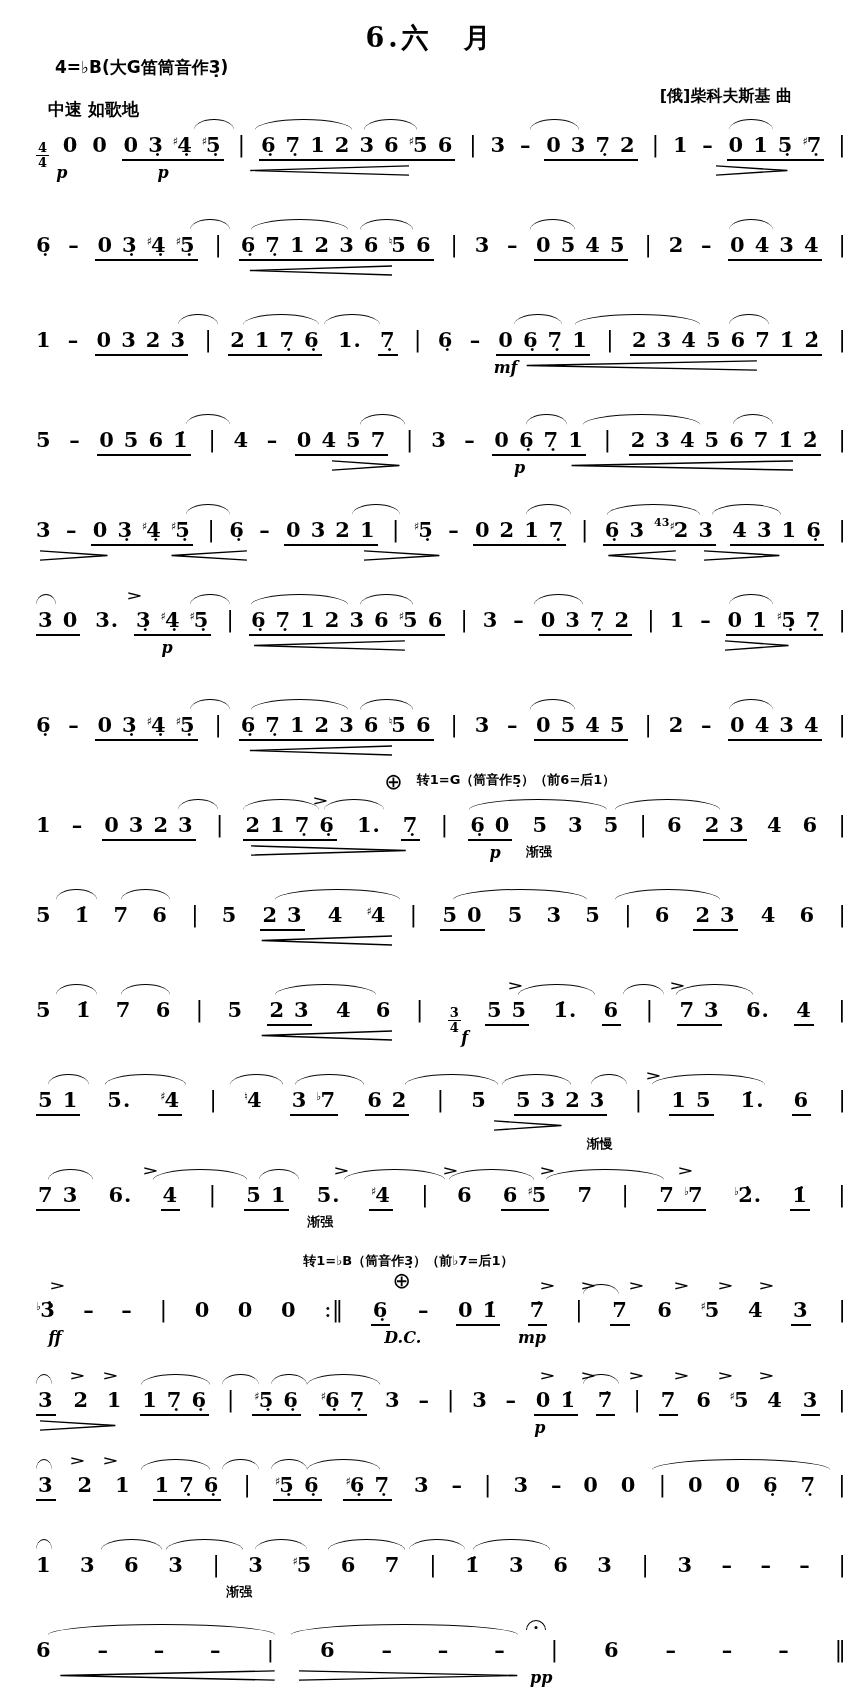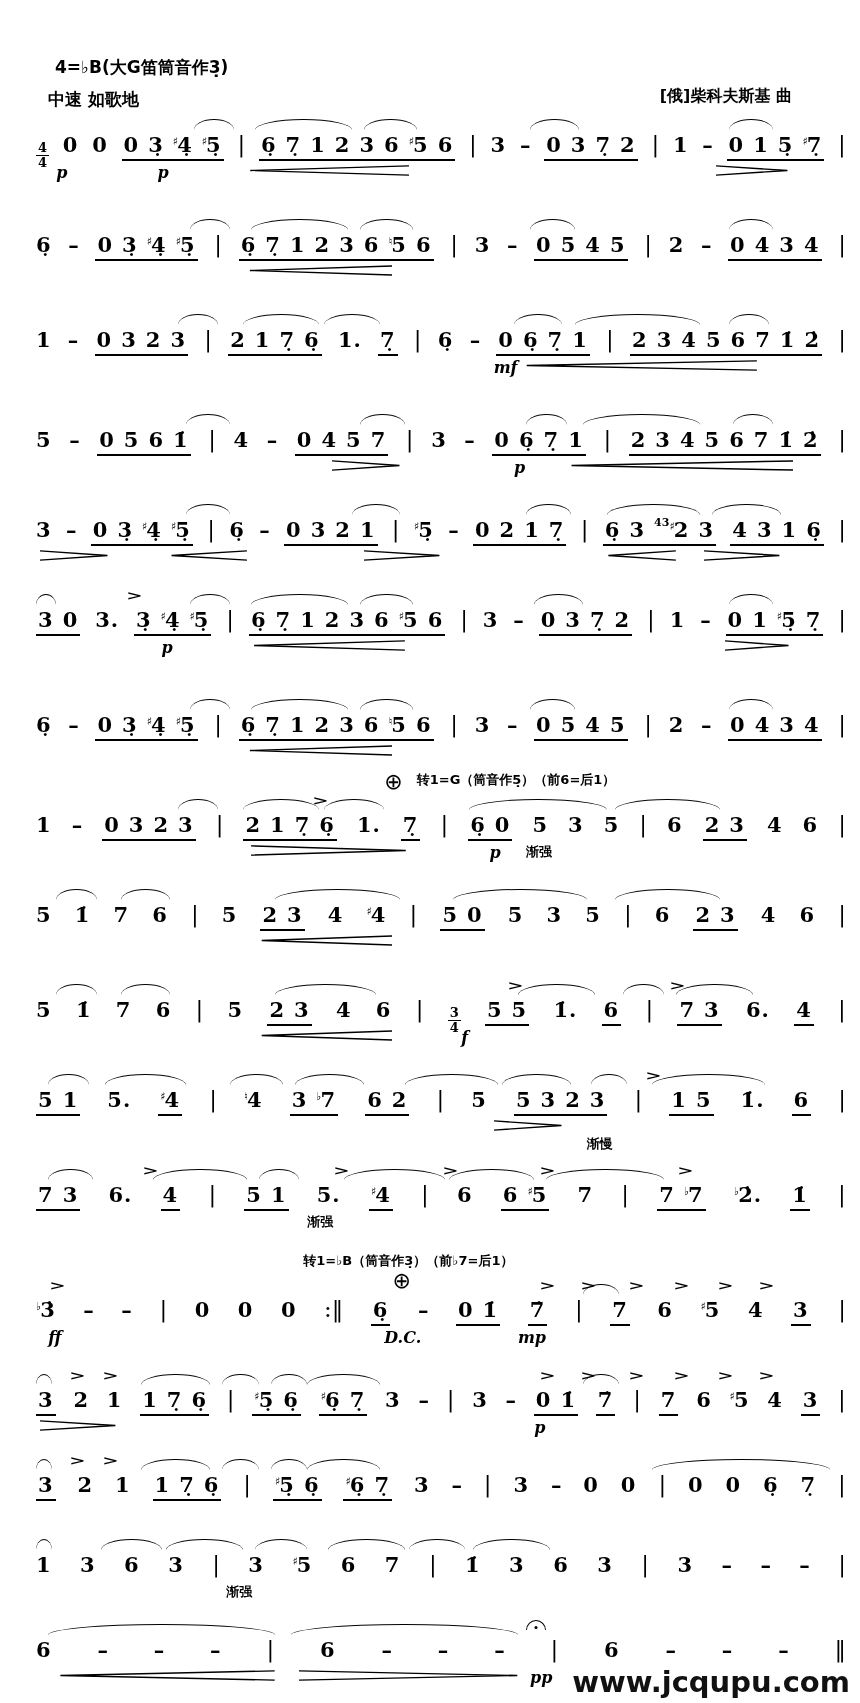--- a/index.html
+++ b/index.html
@@ -1,21 +1,21 @@
 <!DOCTYPE html>
 <html><head>
 <meta charset="utf-8">
 <style>
   html,body{margin:0;padding:0;background:#e8e8e8;}
   .sheet{position:relative;width:860px;height:1703px;background:#ffffff;margin:0 auto;overflow:hidden;
          font-family:"DejaVu Sans",sans-serif;color:#000;}
   .title{position:absolute;top:20px;left:0;right:0;text-align:center;
          font:700 27px "DejaVu Serif",serif;letter-spacing:4px;}
   .keyline{position:absolute;top:56px;left:55px;font:700 17px "DejaVu Sans",sans-serif;}
-  .tempo{position:absolute;top:88px;left:48px;font:700 17px "DejaVu Sans",sans-serif;}
+  .tempo{position:absolute;top:98px;left:48px;font:700 17px "DejaVu Sans",sans-serif;}
   .composer{position:absolute;top:86px;right:68px;font:700 16px "DejaVu Sans",sans-serif;}
   #score{position:absolute;inset:0;}
   .line{position:absolute;left:36px;right:14px;height:96px;}
   .notes{position:absolute;left:0;right:0;top:40px;display:flex;justify-content:space-between;
          align-items:baseline;font:700 21px "DejaVu Serif",serif;white-space:nowrap;}
   .nt{letter-spacing:1px;}
   .ug{display:inline-flex;gap:9px;border-bottom:2px solid #000;padding:0 2px 2px;align-items:baseline;}
   .sup{font-size:11px;vertical-align:7px;margin-right:-2px;}
   .gr{font-size:11px;vertical-align:11px;letter-spacing:0;}
   .bar{font-weight:400;font-size:23px;}
@@ -34,20 +34,21 @@
   .ferm{position:absolute;width:18px;height:9px;border:1.8px solid #000;border-bottom:none;
         border-radius:10px 10px 0 0;}
   .ferm:after{content:'';position:absolute;left:50%;bottom:1px;width:3px;height:3px;background:#000;
         border-radius:50%;transform:translateX(-50%);}
   .watermark{position:absolute;right:10px;bottom:4px;font:700 29px "DejaVu Sans",sans-serif;color:#111;}
 </style>
 </head>
 <body>
 
 <div class="sheet">
+  <div class="title">6.六　月</div>
   <div class="keyline">4=♭B(大G笛筒音作3̣)</div>
   <div class="tempo">中速 如歌地</div>
   <div class="composer">[俄]柴科夫斯基 曲</div>
   <div id="score">
       <div class="line" style="top: 91px;">
         <div class="notes">
           <span class="ts">
             <span>4</span>
             <span>4</span>
           </span>
@@ -934,14 +935,13 @@
           </svg>
         </div>
         <div class="hp" style="width: 27.5%; top: 74px; left: 32.5%;">
           <svg viewBox="0 0 100 12" preserveAspectRatio="none">
             <path d="M0,1 L98,6 L0,11" fill="none" stroke="#000" stroke-width="1.4" vector-effect="non-scaling-stroke"></path>
           </svg>
         </div>
         <div class="dyn" style="top: 72px; left: 61%;">pp</div>
       </div>
     </div>
-  <div class="watermark">www.jcqupu.com</div>
 </div>
 
 </body></html>

